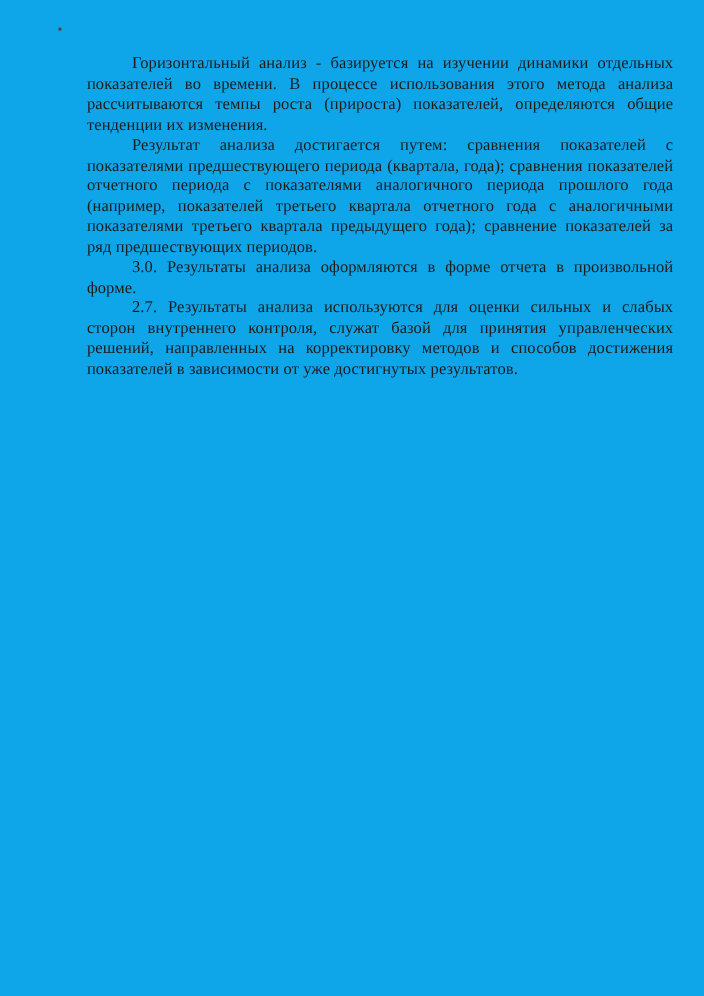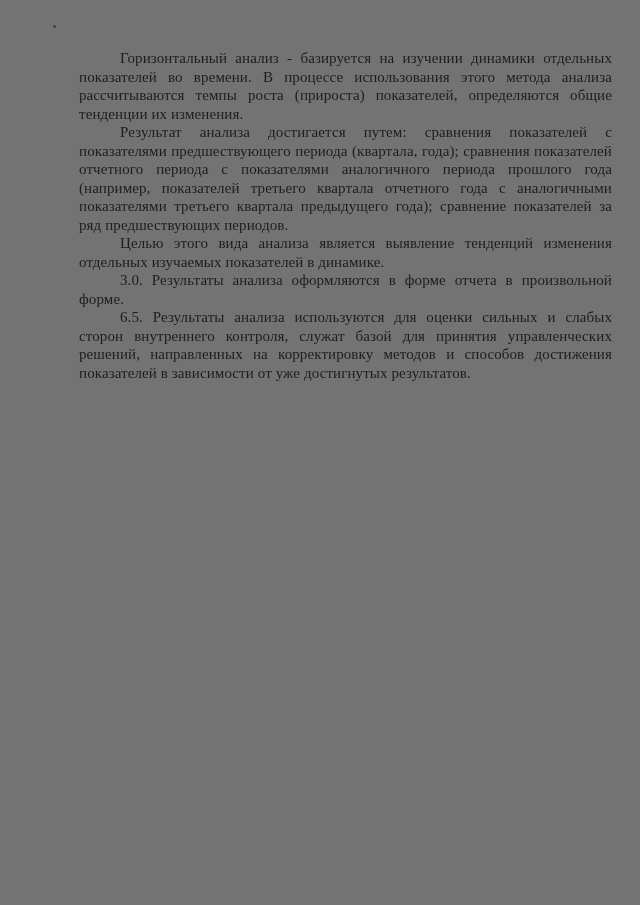--- a/index.html
+++ b/index.html
@@ -5,21 +5,21 @@
   * { box-sizing: border-box; }
   html, body {
     margin: 0;
     padding: 0;
     background: #ffffff;
   }
   .page {
     position: relative;
     width: 640px;
     height: 905px;
-    background: #737373;
+    background: #0ea5e9;
     font-family: "Liberation Serif", serif;
     overflow: hidden;
   }
   .speck {
     position: absolute;
     left: 53px;
     top: 25px;
     width: 3px;
     height: 3px;
     background: #4a4a4a;
@@ -43,17 +43,16 @@
   }
 </style>
 </head>
 <body>
 
 <div class="page">
   <span class="speck"></span>
   <div class="content">
     <p>Горизонтальный анализ - базируется на изучении динамики отдельных показателей во времени. В процессе использования этого метода анализа рассчитываются темпы роста (прироста) показателей, определяются общие тенденции их изменения.</p>
     <p>Результат анализа достигается путем: сравнения показателей с показателями предшествующего периода (квартала, года); сравнения показателей отчетного периода с показателями аналогичного периода прошлого года (например, показателей третьего квартала отчетного года с аналогичными показателями третьего квартала предыдущего года); сравнение показателей за ряд предшествующих периодов.</p>
-    <p>Целью этого вида анализа является выявление тенденций изменения отдельных изучаемых показателей в динамике.</p>
     <p>3.0. Результаты анализа оформляются в форме отчета в произвольной форме.</p>
-    <p>6.5. Результаты анализа используются для оценки сильных и слабых сторон внутреннего контроля, служат базой для принятия управленческих решений, направленных на корректировку методов и способов достижения показателей в зависимости от уже достигнутых результатов.</p>
+    <p>2.7. Результаты анализа используются для оценки сильных и слабых сторон внутреннего контроля, служат базой для принятия управленческих решений, направленных на корректировку методов и способов достижения показателей в зависимости от уже достигнутых результатов.</p>
   </div>
 </div>
 
 </body></html>

